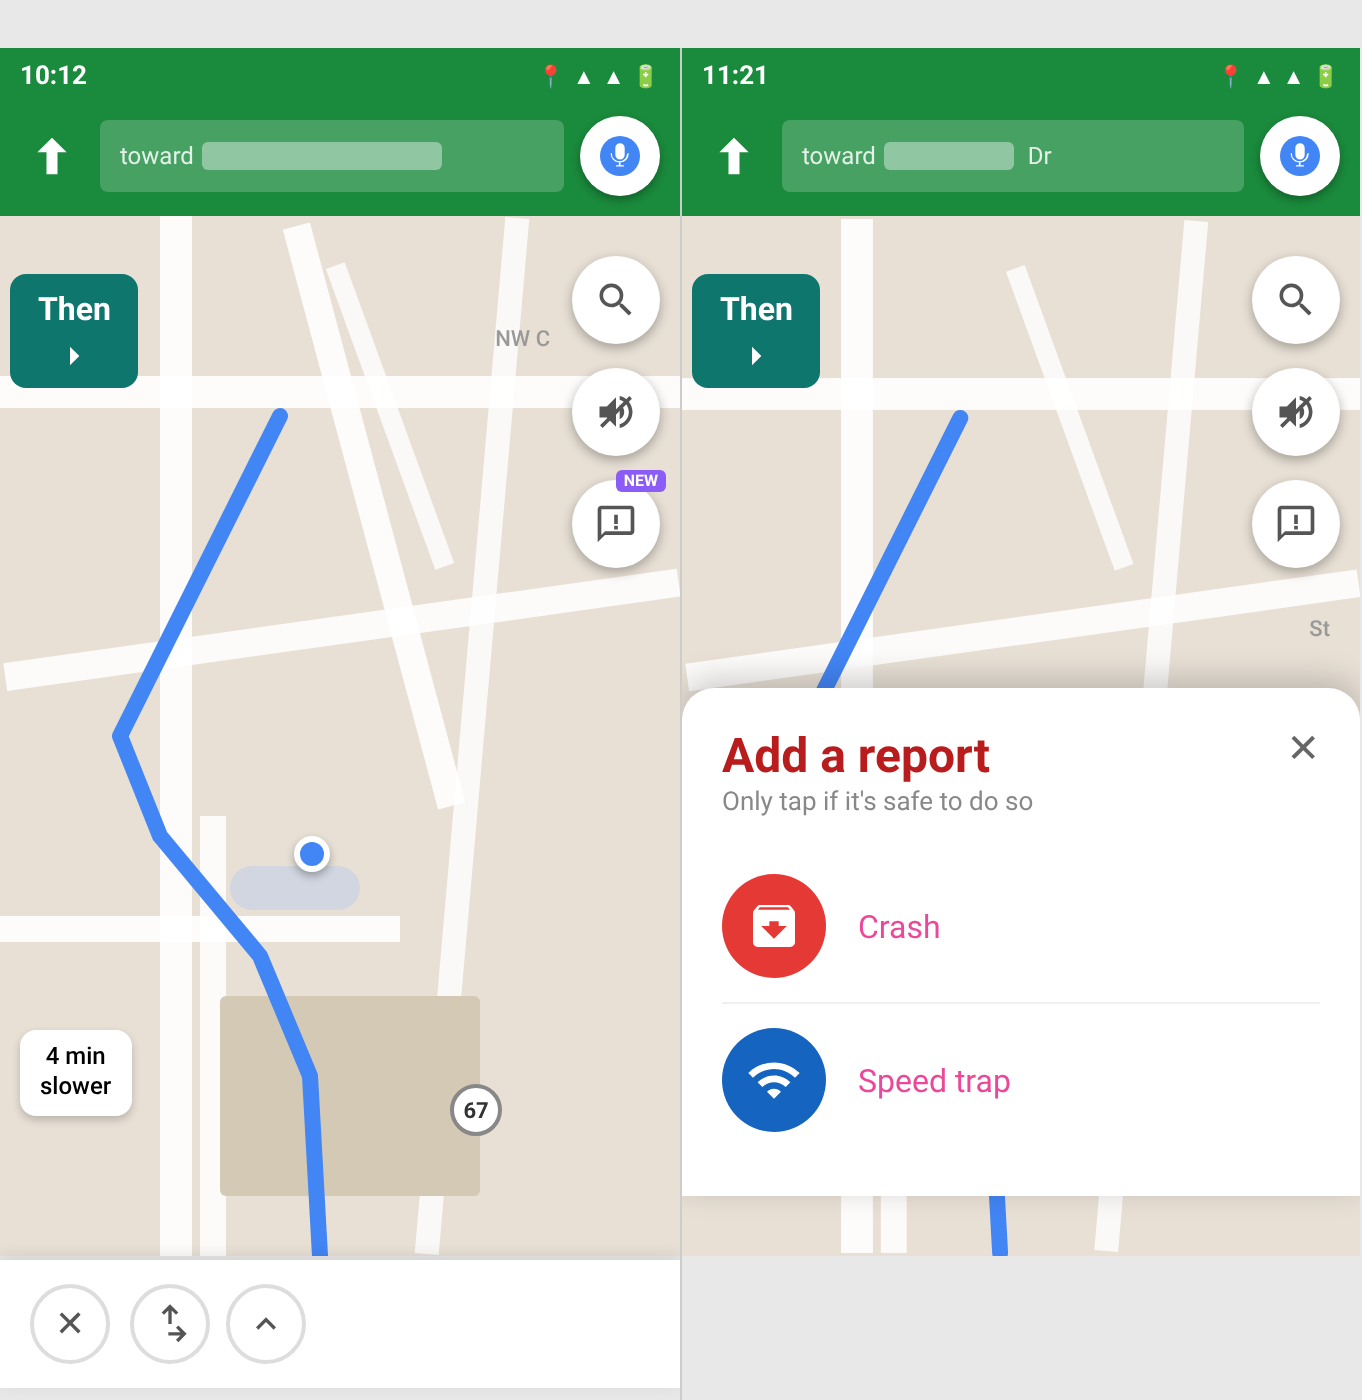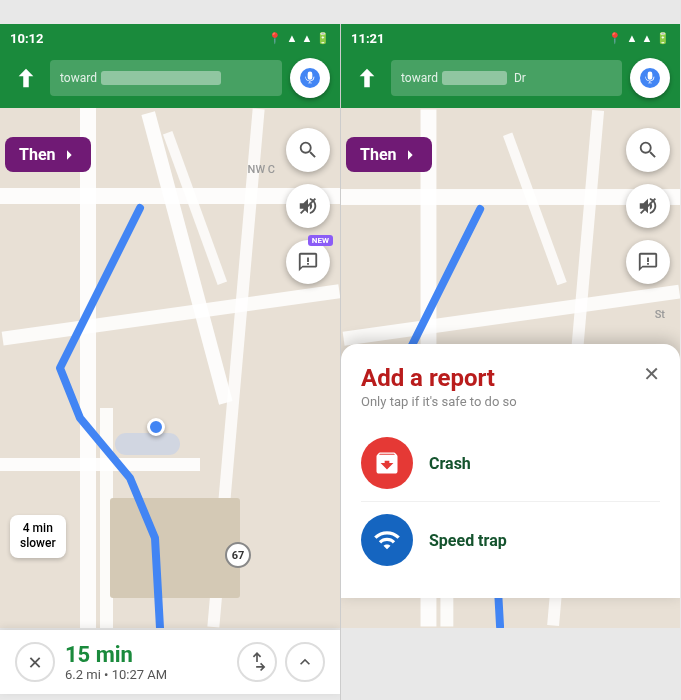--- a/index.html
+++ b/index.html
@@ -103,31 +103,32 @@
       justify-content: center;
       color: white;
       font-size: 12px;
     }
 
     
     .then-btn {
       position: absolute;
       top: 113px;
       left: 5px;
-      background: #701a75;
+      background: #0f766e;
       color: white;
       padding: 8px 14px;
       border-radius: 8px;
       display: flex;
       align-items: center;
       gap: 6px;
       font-size: 16px;
       font-weight: bold;
       z-index: 10;
       cursor: pointer;
+      flex-direction: column;
     }
 
     
     .map-area {
       width: 100%;
       height: 520px;
       background: #e8e8e8;
       position: relative;
       overflow: hidden;
     }
@@ -311,21 +312,21 @@
       display: flex;
       align-items: center;
       justify-content: center;
       font-size: 22px;
       flex-shrink: 0;
     }
 
     .report-icon-crash { background: #e53935; }
     .report-icon-speed { background: #1565c0; }
 
-    .report-label { font-size: 16px; color: #14532d; font-weight: 700; }
+    .report-label { font-size: 16px; color: #ec4899; font-weight: 400; }
 
     
     .map-svg {
       position: absolute;
       top: 0; left: 0;
       width: 100%;
       height: 100%;
     }
 
     
@@ -436,24 +437,20 @@
       <svg width="22" height="22" viewBox="0 0 24 24" fill="#555">
           <path d="M20 2H4c-1.1 0-2 .9-2 2v18l4-4h14c1.1 0 2-.9 2-2V4c0-1.1-.9-2-2-2zm0 14H6l-2 2V4h16v12zM11 7h2v5h-2zm0 6h2v2h-2z"></path>
         </svg>
       <div class="new-badge">NEW</div>
     </div>
   </div>
 
   <div class="bottom-bar">
     <div class="close-btn">
       <span>✕</span>
-    </div>
-    <div class="eta-info">
-      <div class="eta-time">15 min</div>
-      <div class="eta-details">6.2 mi  •  10:27 AM</div>
     </div>
     <div class="bottom-actions">
       <div class="action-btn">
         <svg width="20" height="20" viewBox="0 0 24 24" fill="#555">
             <path d="M17 5.1l-5-5-5 5L8.4 6.5 11 3.9V12h2V3.9l2.6 2.6L17 5.1zm0 7.8l-1.4 1.4 2.6 2.6H11v2h7.2l-2.6 2.6 1.4 1.4 5-5-5-5z"></path>
           </svg>
       </div>
       <div class="action-btn">
         <svg width="20" height="20" viewBox="0 0 24 24" fill="#555">
             <path d="M7.41 15.41L12 10.83l4.59 4.58L18 14l-6-6-6 6z"></path>

